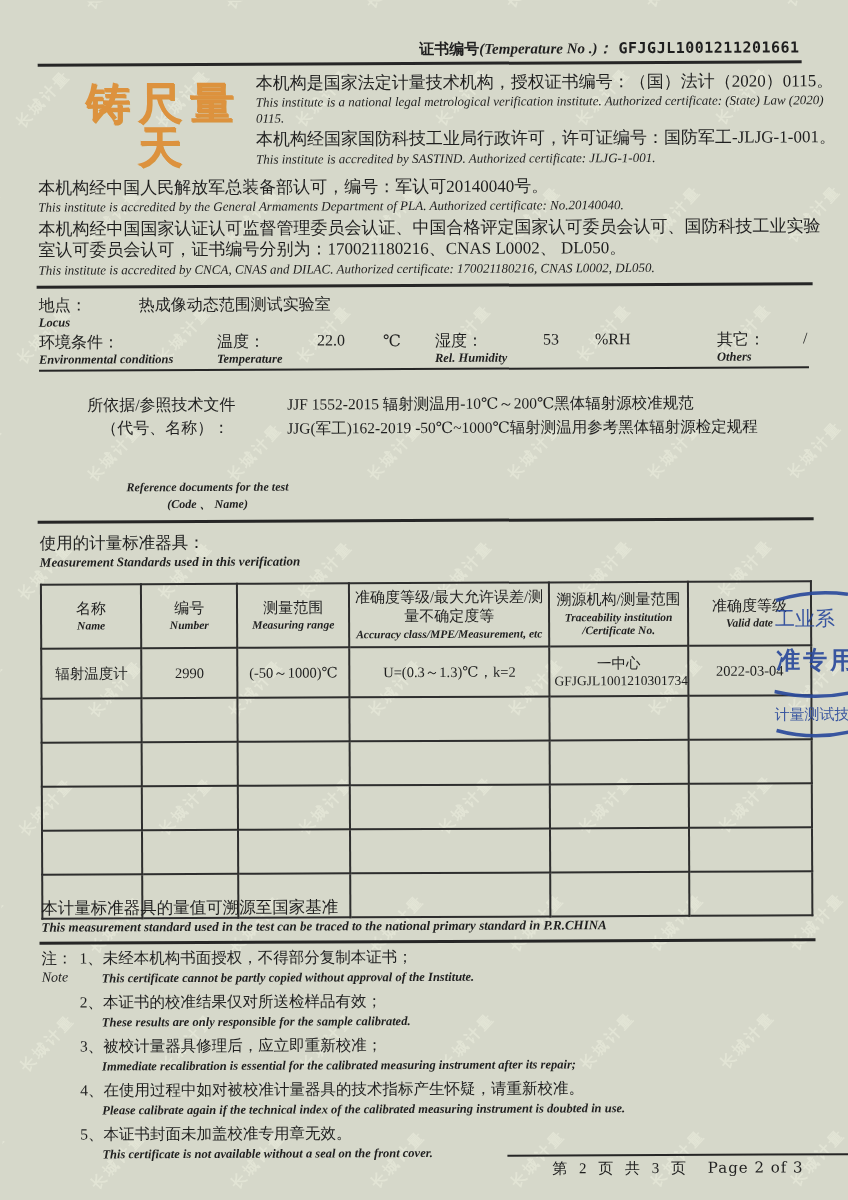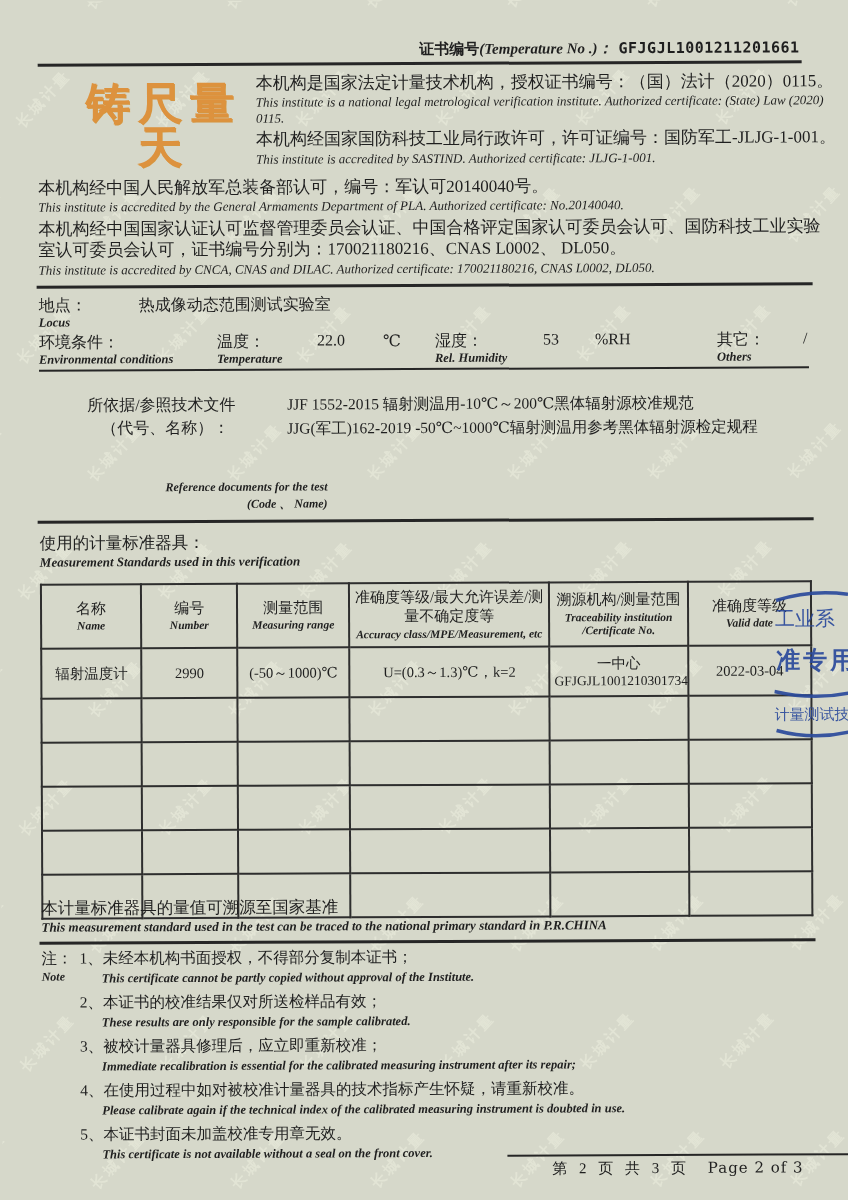--- a/index.html
+++ b/index.html
@@ -34,42 +34,42 @@
   .wide{position:absolute;left:40px;width:798px;}
   
   .loc-row{position:absolute;left:40px;top:294px;font-size:16px;}
   .lbl-en{font-size:12.5px;font-style:italic;font-weight:bold;line-height:1.1;}
   .env-row{position:absolute;left:40px;top:331px;font-size:16px;white-space:nowrap;}
   .env-item{display:inline-block;vertical-align:top;}
   .env-val{display:inline-block;vertical-align:top;font-size:16px;}
   
   .ref-label{position:absolute;left:88px;top:392px;font-size:16px;line-height:1.45;}
   .ref-docs{position:absolute;left:288px;top:392px;width:540px;font-size:15.5px;line-height:1.55;}
-  .ref-en{position:absolute;left:88px;top:478px;width:240px;text-align:right;font-size:12px;font-style:italic;font-weight:bold;line-height:1.45;}
+  .ref-en{position:absolute;left:88px;top:478px;width:240px;text-align:center;font-size:12px;font-style:italic;font-weight:bold;line-height:1.45;}
   
   .std-head{position:absolute;left:40px;top:531px;}
   .std-head .zh{font-size:16.5px;}
   .std-head .en{font-size:13px;font-style:italic;font-weight:bold;}
   
   table.std{position:absolute;left:40px;top:582px;width:772px;border-collapse:collapse;table-layout:fixed;}
   table.std th,table.std td{border:2px solid #2e2e2e;padding:2px 4px;text-align:center;vertical-align:middle;}
   table.std th{font-weight:normal;height:58px;}
   table.std th .zh{font-size:15px;line-height:1.25;}
   table.std th .en{font-size:11.5px;font-style:italic;font-weight:bold;line-height:1.2;margin-top:2px;}
   table.std td{font-size:14.5px;height:44px;}
   table.std tr.empty td{height:38px;}
   .cell-sub{font-size:13.5px;}
   
   .trace{position:absolute;left:40px;top:896px;}
   .trace .zh{font-size:16.5px;}
   .trace .en{font-size:13px;font-style:italic;font-weight:bold;}
   
   .notes{position:absolute;left:40px;top:947px;width:780px;display:flex;}
   .notes .nlab{width:38px;flex:none;font-size:15.5px;}
-  .notes .nlab .en{font-size:12px;font-style:italic;font-weight:bold;}
+  .notes .nlab .en{font-size:14px;font-style:italic;font-weight:normal;}
   .note-item{margin-bottom:5px;}
   .note-item .zh{font-size:15.5px;line-height:1.3;}
   .note-item .en{font-size:12.5px;font-style:italic;font-weight:bold;margin-left:22px;line-height:1.35;margin-top:2px;}
   
   .footer-rule{position:absolute;left:505px;top:1155px;width:341px;height:2px;background:#262626;}
   .footer{position:absolute;left:505px;top:1160px;width:341px;text-align:center;font-size:15px;white-space:nowrap;}
   .footer .zh{letter-spacing:4px;}
   .footer .en{margin-left:14px;letter-spacing:1px;font-family:"DejaVu Serif",serif;}
   
   .stamp{position:absolute;left:774px;top:590px;width:74px;height:152px;}

